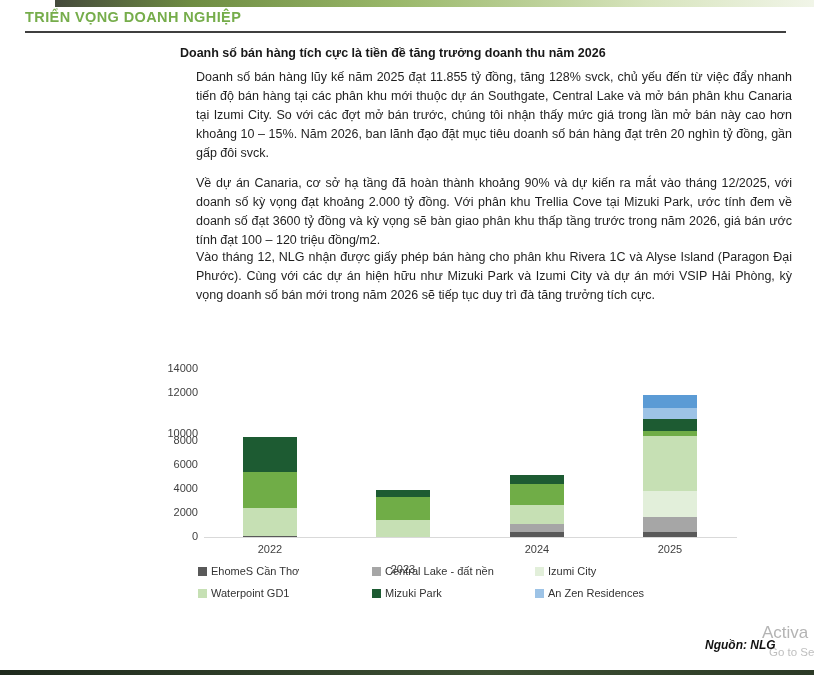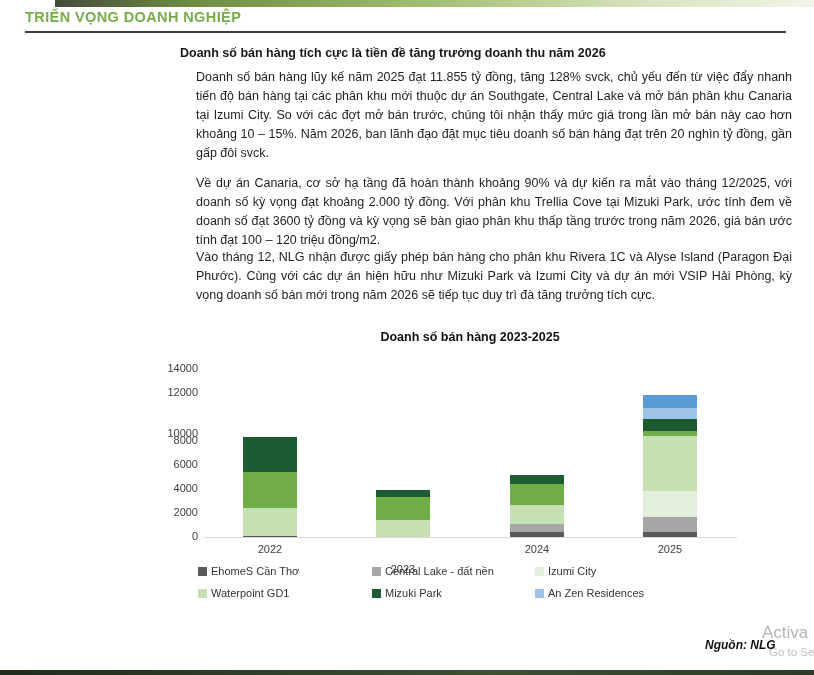--- a/index.html
+++ b/index.html
@@ -69,21 +69,20 @@
 
   <div class="section-title">TRIỂN VỌNG DOANH NGHIỆP</div>
   <div class="header-rule"></div>
 
   <div class="doc-heading">Doanh số bán hàng tích cực là tiền đề tăng trưởng doanh thu năm 2026</div>
 
   <div class="para para-1">Doanh số bán hàng lũy kế năm 2025 đạt 11.855 tỷ đồng, tăng 128% svck, chủ yếu đến từ việc đẩy nhanh tiến độ bán hàng tại các phân khu mới thuộc dự án Southgate, Central Lake và mở bán phân khu Canaria tại Izumi City. So với các đợt mở bán trước, chúng tôi nhận thấy mức giá trong lần mở bán này cao hơn khoảng 10 – 15%. Năm 2026, ban lãnh đạo đặt mục tiêu doanh số bán hàng đạt trên 20 nghìn tỷ đồng, gần gấp đôi svck.</div>
   <div class="para para-2">Về dự án Canaria, cơ sở hạ tầng đã hoàn thành khoảng 90% và dự kiến ra mắt vào tháng 12/2025, với doanh số kỳ vọng đạt khoảng 2.000 tỷ đồng. Với phân khu Trellia Cove tại Mizuki Park, ước tính đem về doanh số đạt 3600 tỷ đồng và kỳ vọng sẽ bàn giao phân khu thấp tầng trước trong năm 2026, giá bán ước tính đạt 100 – 120 triệu đồng/m2.</div>
   <div class="para para-3">Vào tháng 12, NLG nhận được giấy phép bán hàng cho phân khu Rivera 1C và Alyse Island (Paragon Đại Phước). Cùng với các dự án hiện hữu như Mizuki Park và Izumi City và dự án mới VSIP Hải Phòng, kỳ vọng doanh số bán mới trong năm 2026 sẽ tiếp tục duy trì đà tăng trưởng tích cực.</div>
 
-  <div class="chart-title">Doanh số bán hàng 2023-2025</div>
 
   <div id="chart-layer">
       <div class="y-tick-label" style="top: 530px;">0</div>
       <div class="y-tick-label" style="top: 506px;">2000</div>
       <div class="y-tick-label" style="top: 482px;">4000</div>
       <div class="y-tick-label" style="top: 458px;">6000</div>
       <div class="y-tick-label" style="top: 434px;">8000</div>
       <div class="y-tick-label" style="top: 410px; margin-top: 17px;">10000</div>
       <div class="y-tick-label" style="top: 386px;">12000</div>
       <div class="y-tick-label" style="top: 362px;">14000</div>

